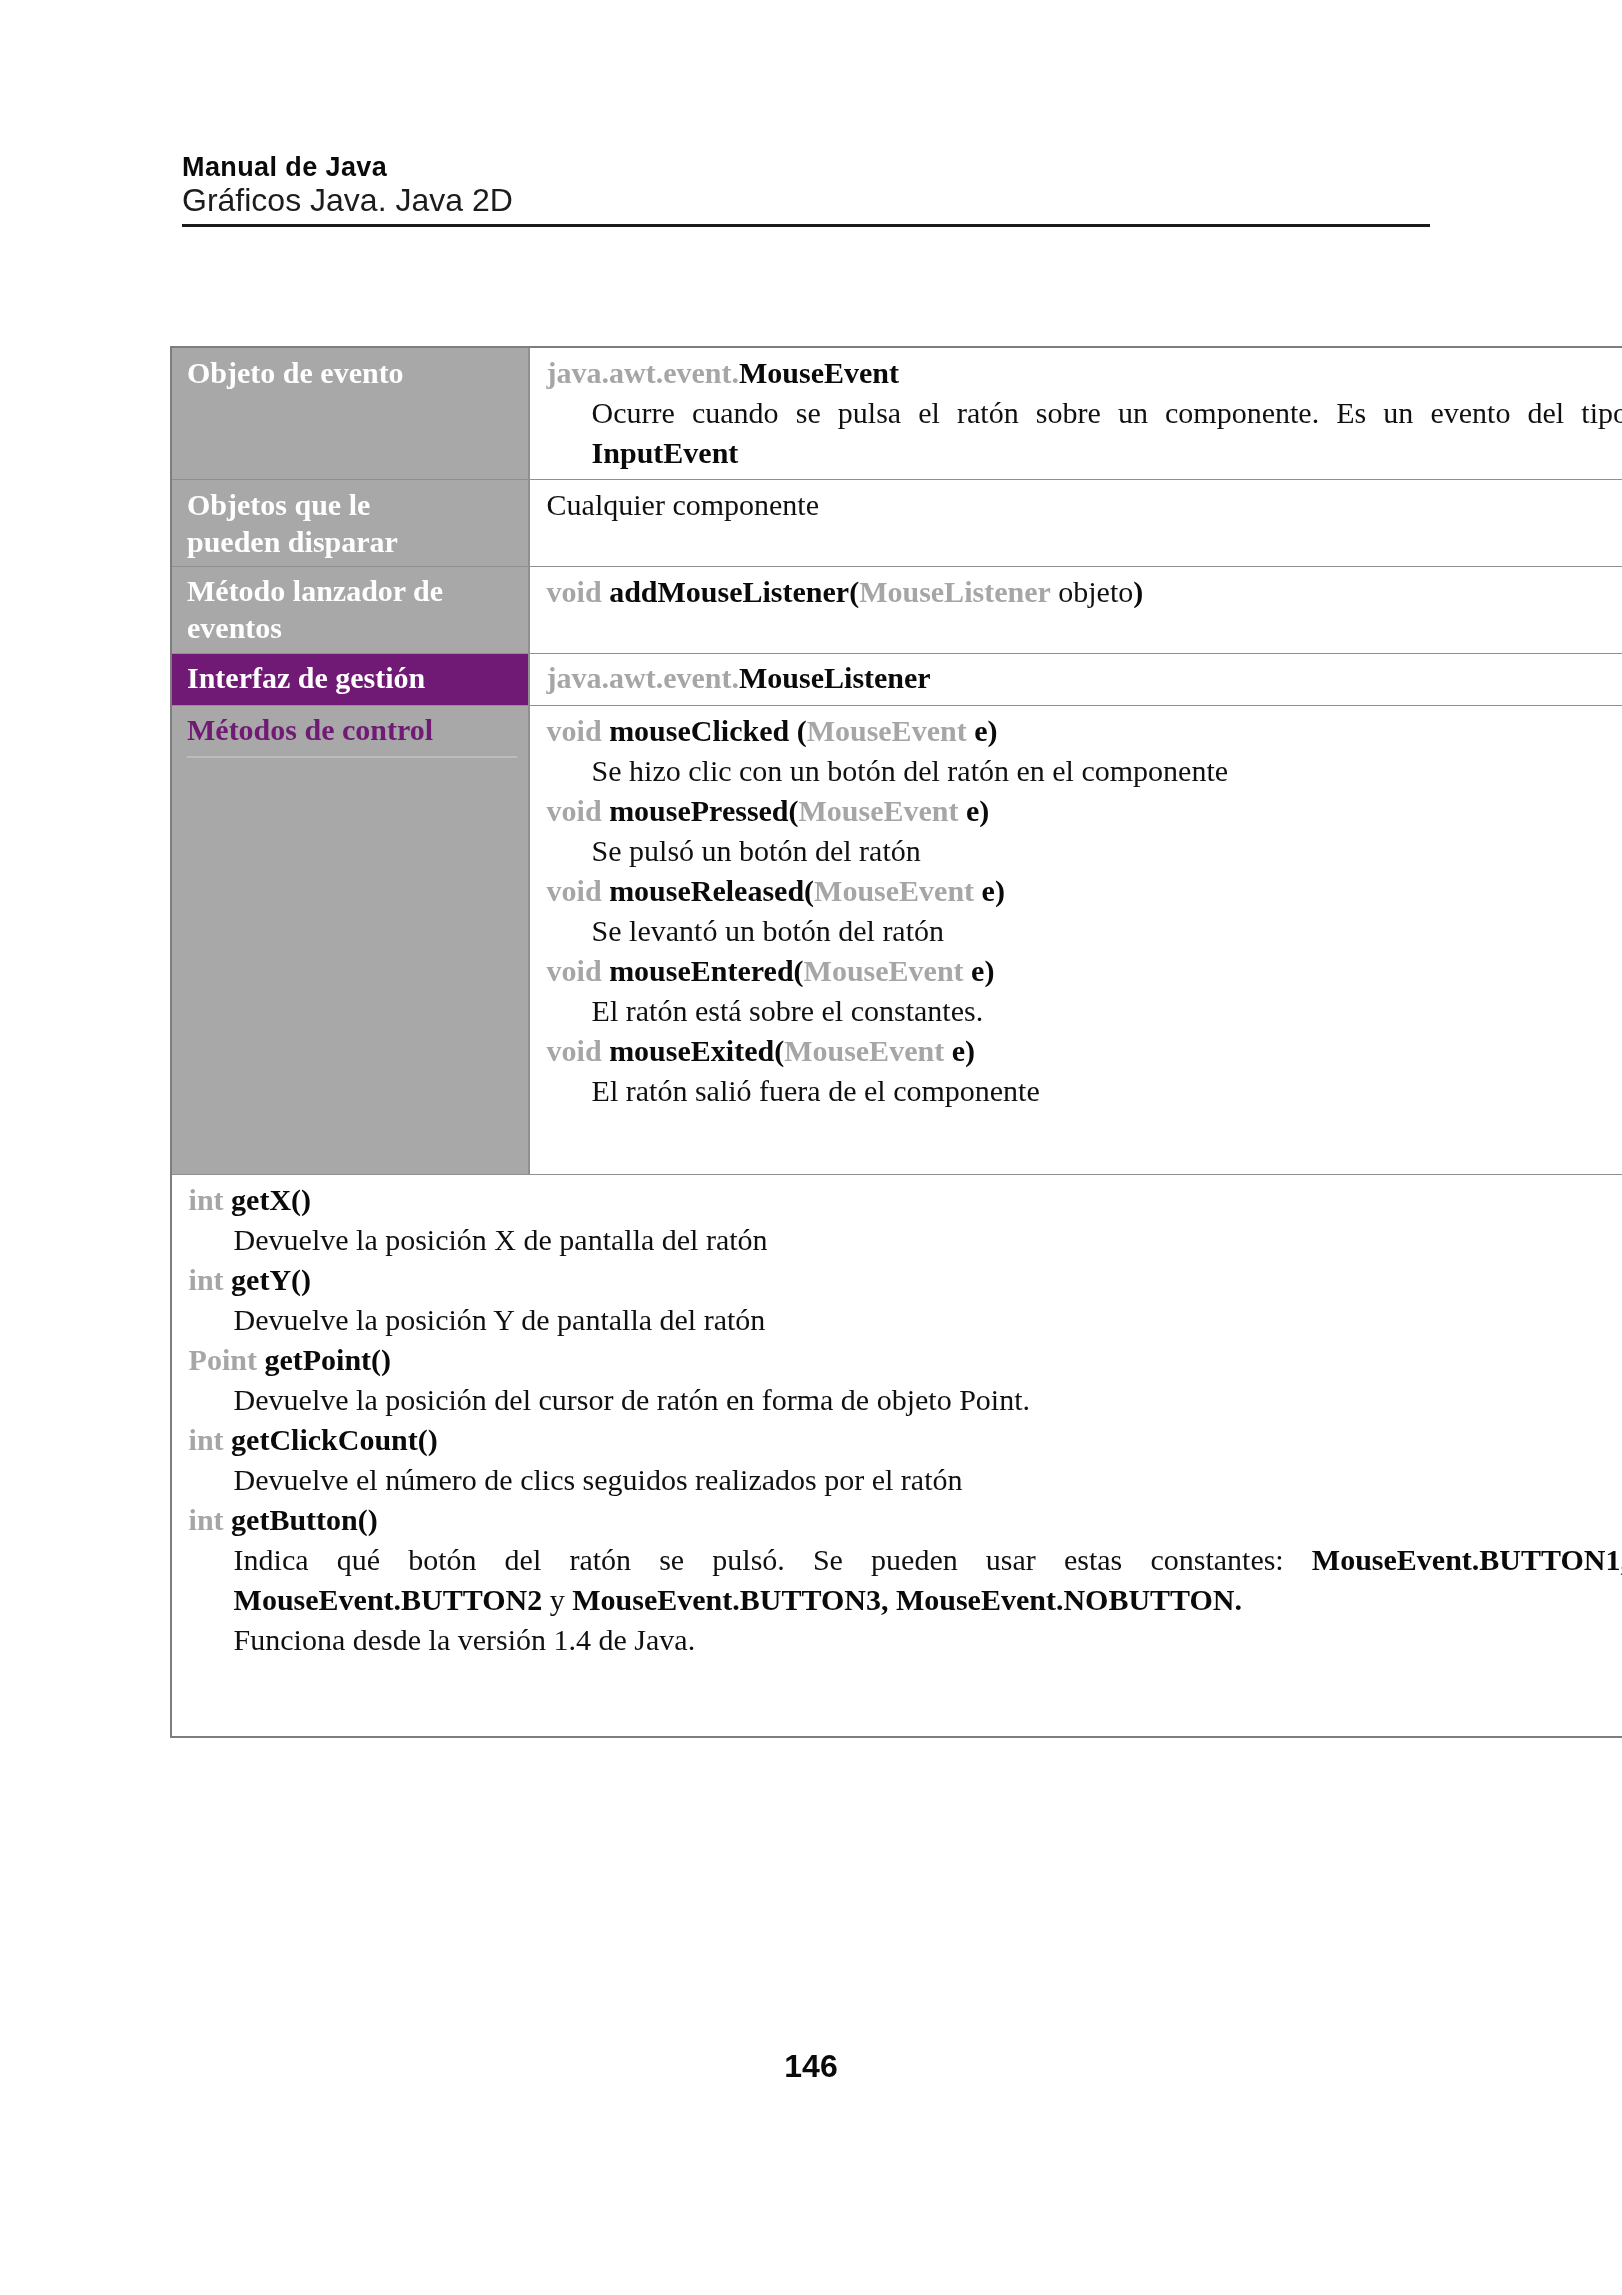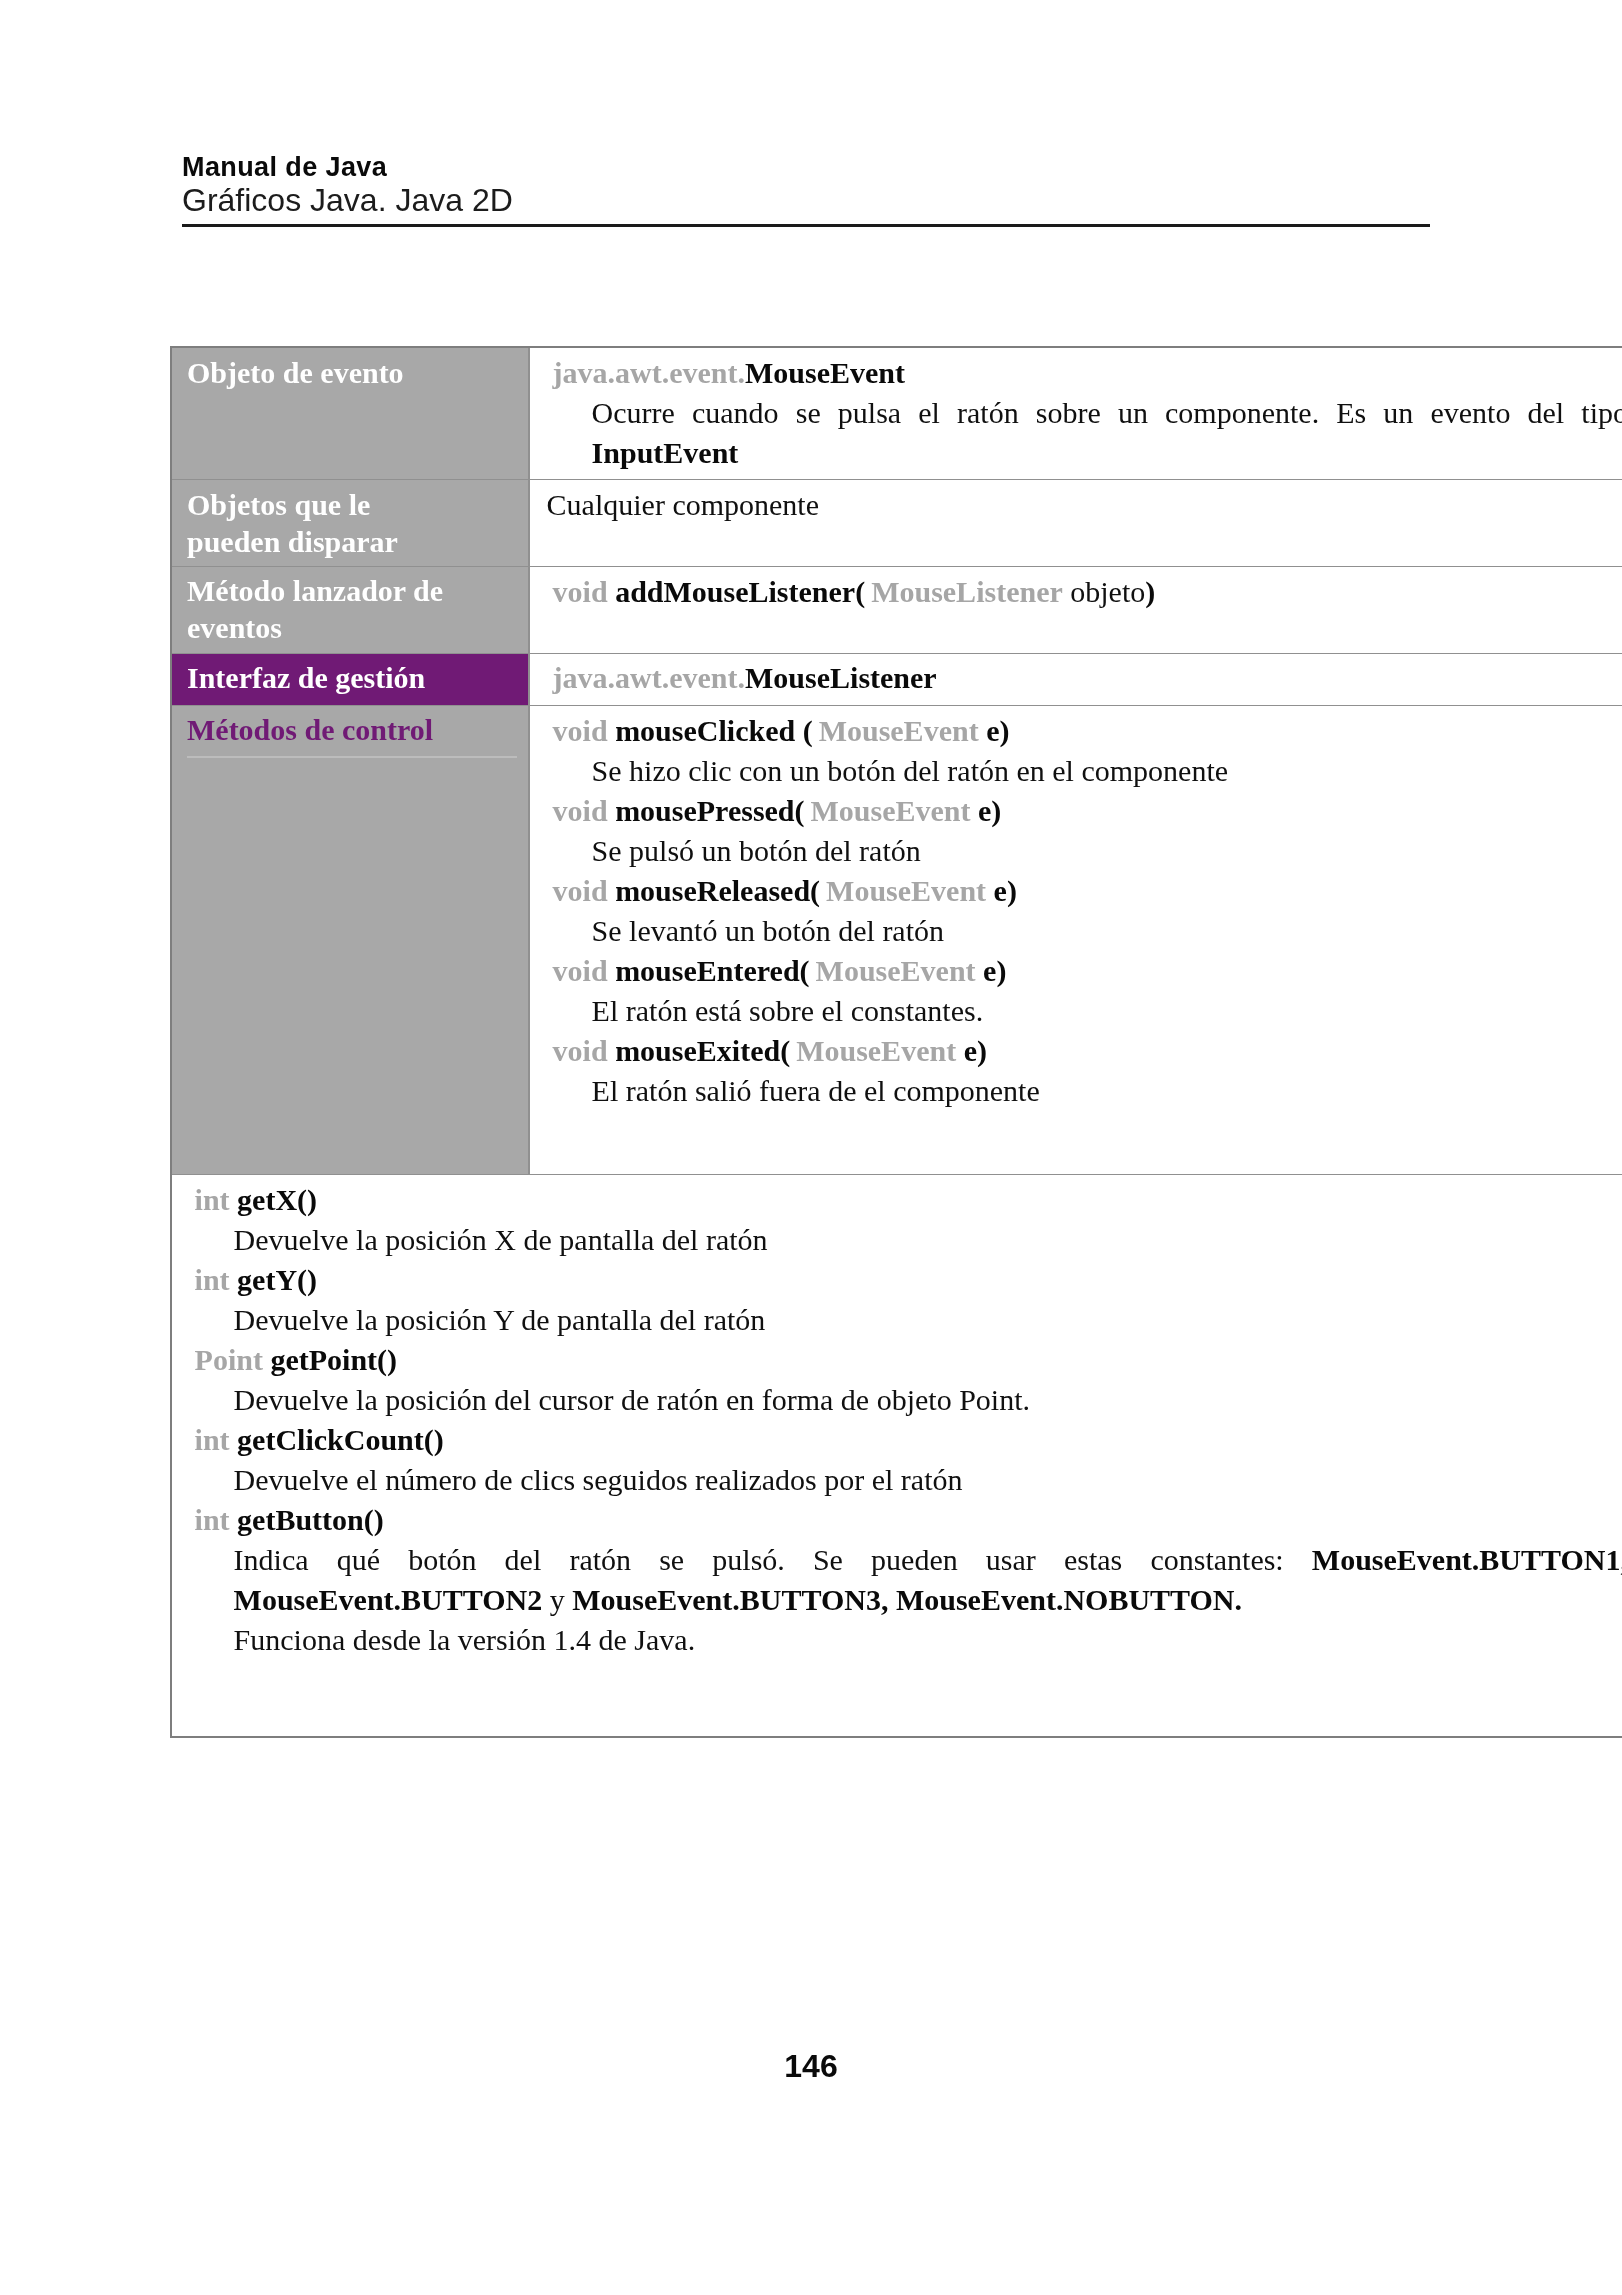--- a/index.html
+++ b/index.html
@@ -48,21 +48,21 @@
   .label-rule { height:1.6px; background:#bcbcbc; margin-top:8px; }
   .cell-content {
     flex:1 1 auto; box-sizing:border-box;
     padding:4.8px 16px 6.3px 16.6px;
     font-size:30px; line-height:40px;
     color:#101010;
   }
   .c-line { text-align:left; }
   .c-desc { margin-left:45px; text-align:left; }
   .c-par  { margin-left:45px; text-align:justify; text-align-last:left; }
-  .s-kw { color:#a6a6a6; font-weight:700;margin-left:6px; }
+  .s-kw { color:#a6a6a6; font-weight:700; }
   .s-b  { color:#0a0a0a; font-weight:700; }
   .s-p  { color:#101010; font-weight:400; }
   
   .page-number {
     position:absolute; left:0; top:2048px; width:100%;
     text-align:center;
     font-family:"Liberation Sans", sans-serif;
     font-weight:700; font-size:32px; color:#0a0a0a;
   }
 </style>

